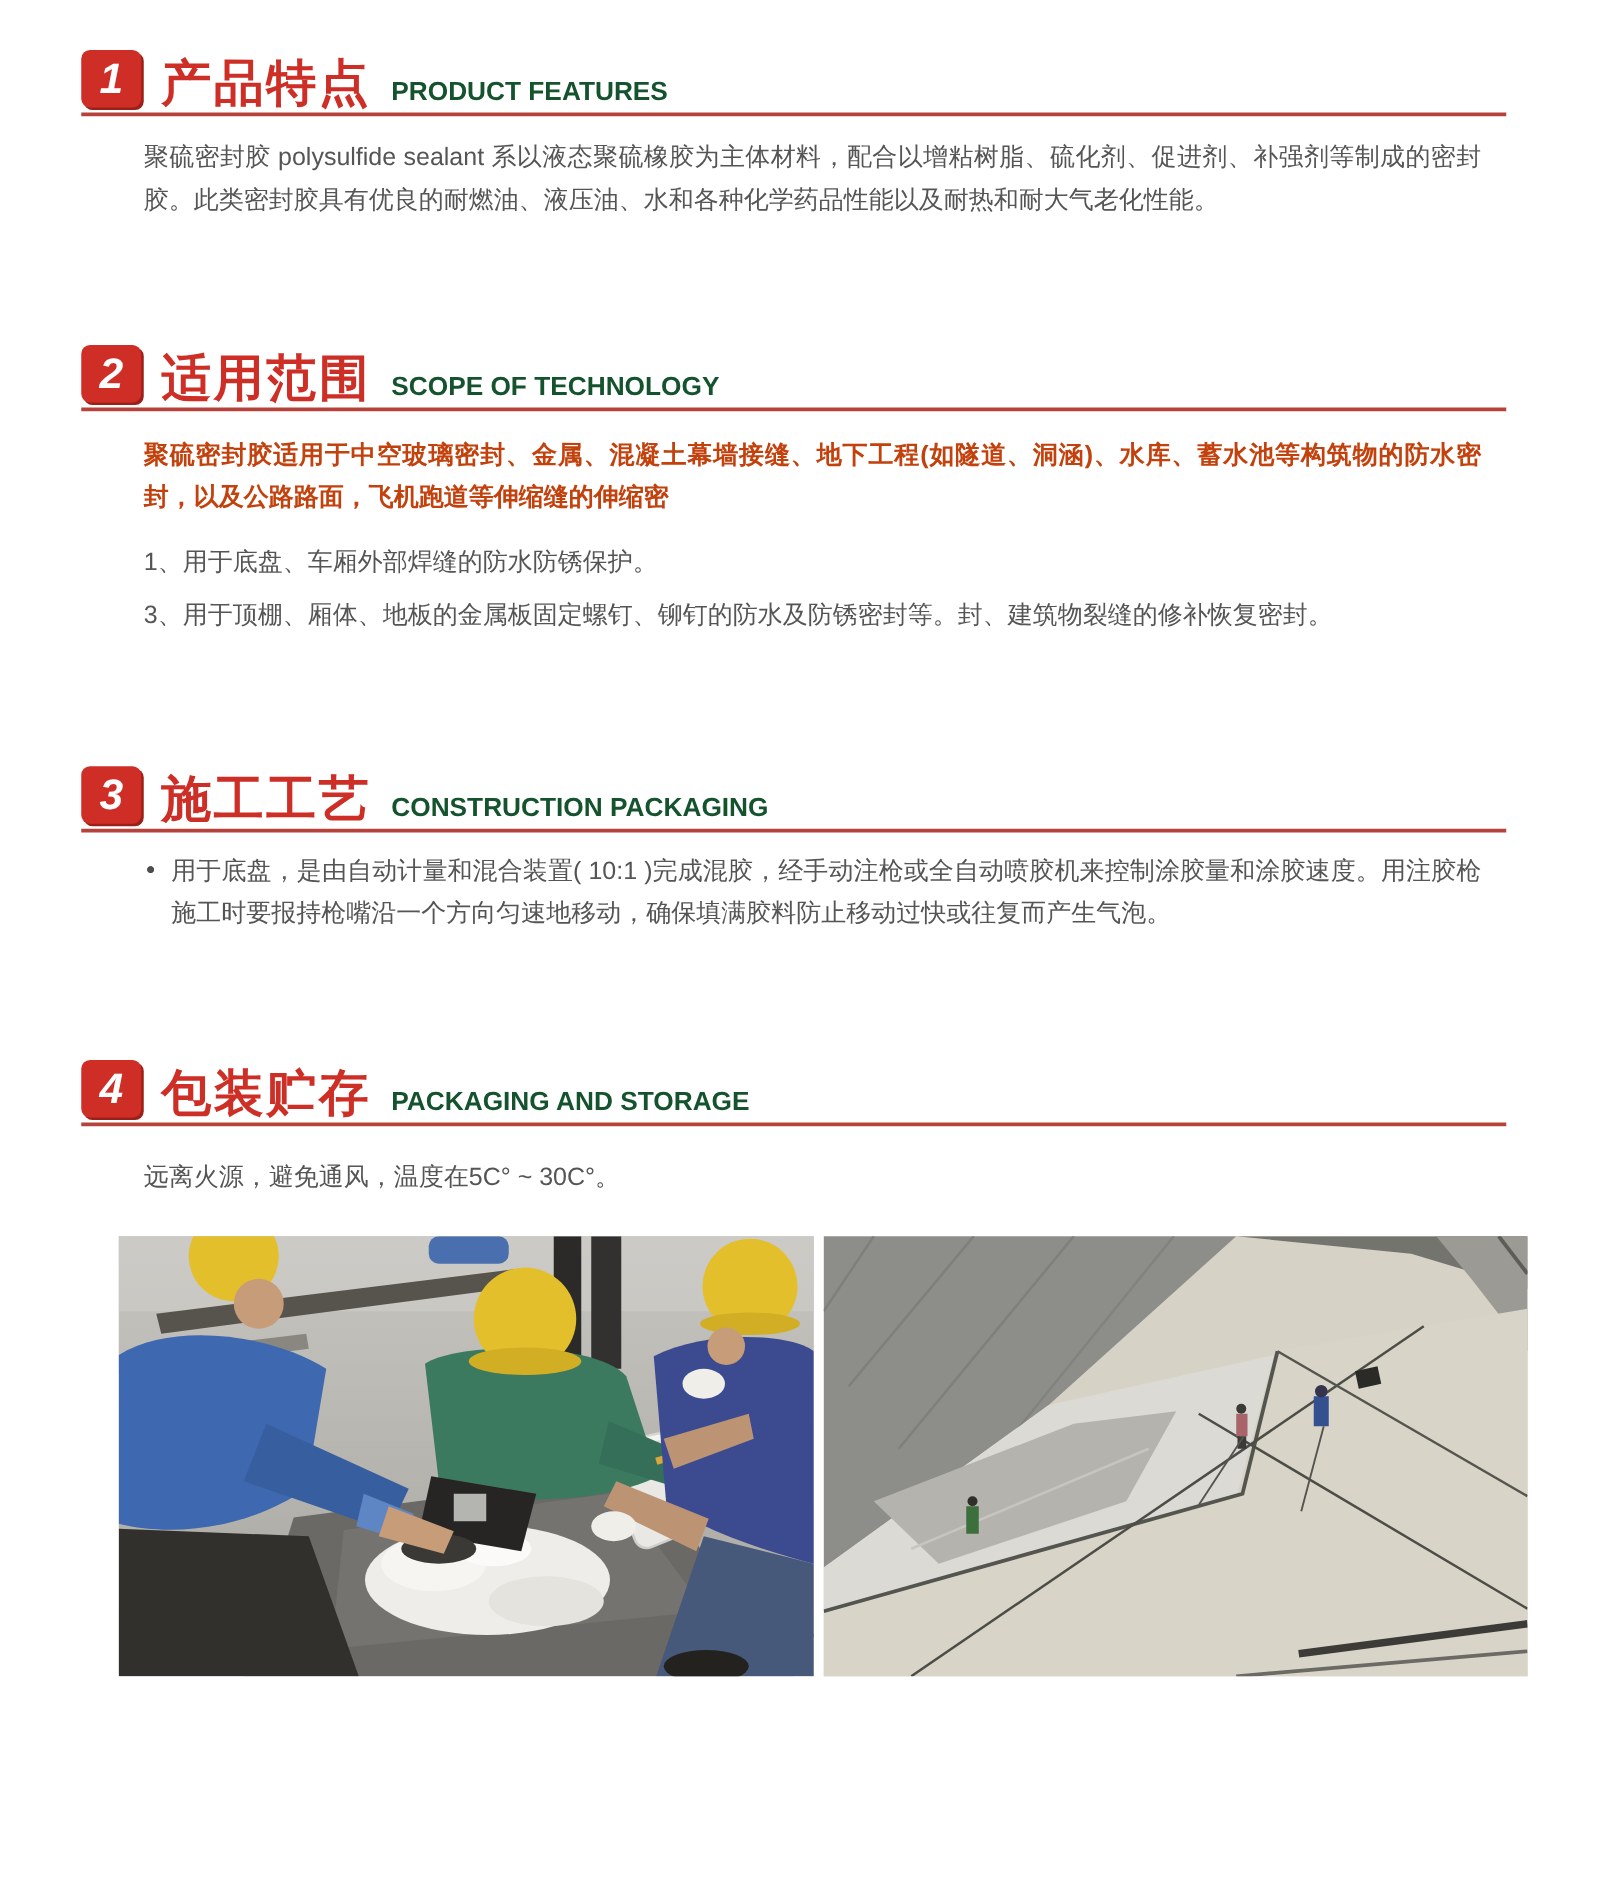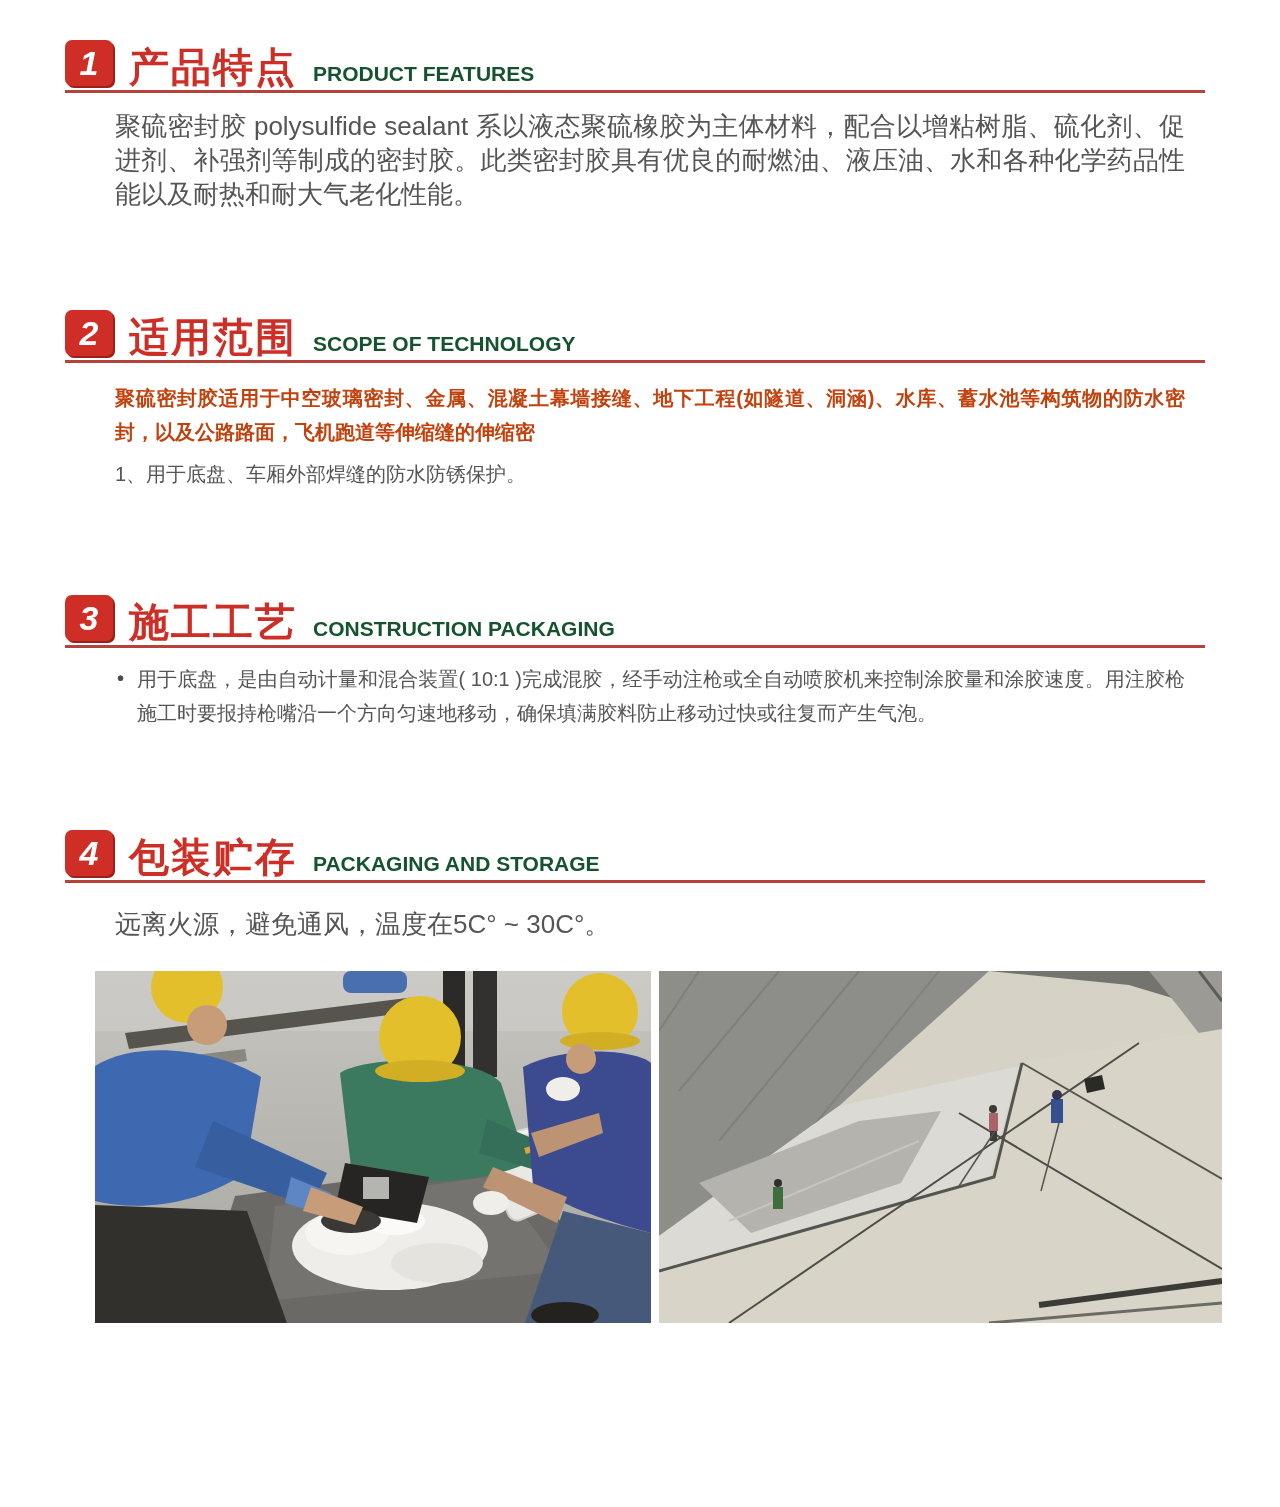--- a/index.html
+++ b/index.html
@@ -29,28 +29,28 @@
   .title-zh{
     margin:0;font-size:40px;font-weight:bold;color:#cd2f27;line-height:1.0;
     letter-spacing:2px;
   }
   .title-en{
     font-size:21px;font-weight:bold;color:#14532d;line-height:1.0;
     margin-bottom:3px;letter-spacing:0px;
   }
   .sec-body{padding-left:50px;padding-right:20px;}
   .para{
-    margin:16px 0 0 0;font-size:26px;line-height:34px;color:#555555;
+    margin:16px 0 0 0;font-size:20px;line-height:34px;color:#555555;
     text-align:justify;
   }
   .lead{
     margin:18px 0 0 0;font-size:20px;line-height:34px;color:#c2410c;
     font-weight:bold;text-align:justify;
   }
-  .num-list{margin-top:8px;}
+  .num-list{margin-top:18px;}
   .num-item{font-size:20px;line-height:34px;color:#555555;margin-bottom:4px;}
   .num-item.first{margin-bottom:8px;}
   .bullet-list{margin-top:14px;}
   .bullet{
     position:relative;padding-left:22px;font-size:20px;line-height:34px;
     color:#555555;text-align:justify;margin-bottom:6px;
   }
   .bullet .dot{
     position:absolute;left:2px;top:-1px;color:#4d4d4d;font-size:20px;
   }
@@ -86,20 +86,21 @@
       <div class="badge">
         <span>2</span>
       </div>
       <h2 class="title-zh">适用范围</h2>
       <span class="title-en">SCOPE OF TECHNOLOGY</span>
     </header>
     <div class="sec-body">
       <p class="lead">聚硫密封胶适用于中空玻璃密封、金属、混凝土幕墙接缝、地下工程(如隧道、洞涵)、水库、蓄水池等构筑物的防水密封，以及公路路面，飞机跑道等伸缩缝的伸缩密</p>
       <div class="num-list">
         <div class="num-item first">1、用于底盘、车厢外部焊缝的防水防锈保护。</div>
+        <div class="num-item">3、用于顶棚、厢体、地板的金属板固定螺钉、铆钉的防水及防锈密封等。封、建筑物裂缝的修补恢复密封。</div>
       </div>
     </div>
   </section>
 
   <section class="sec gap-s3">
     <header class="sec-header">
       <div class="badge">
         <span>3</span>
       </div>
       <h2 class="title-zh">施工工艺</h2>

